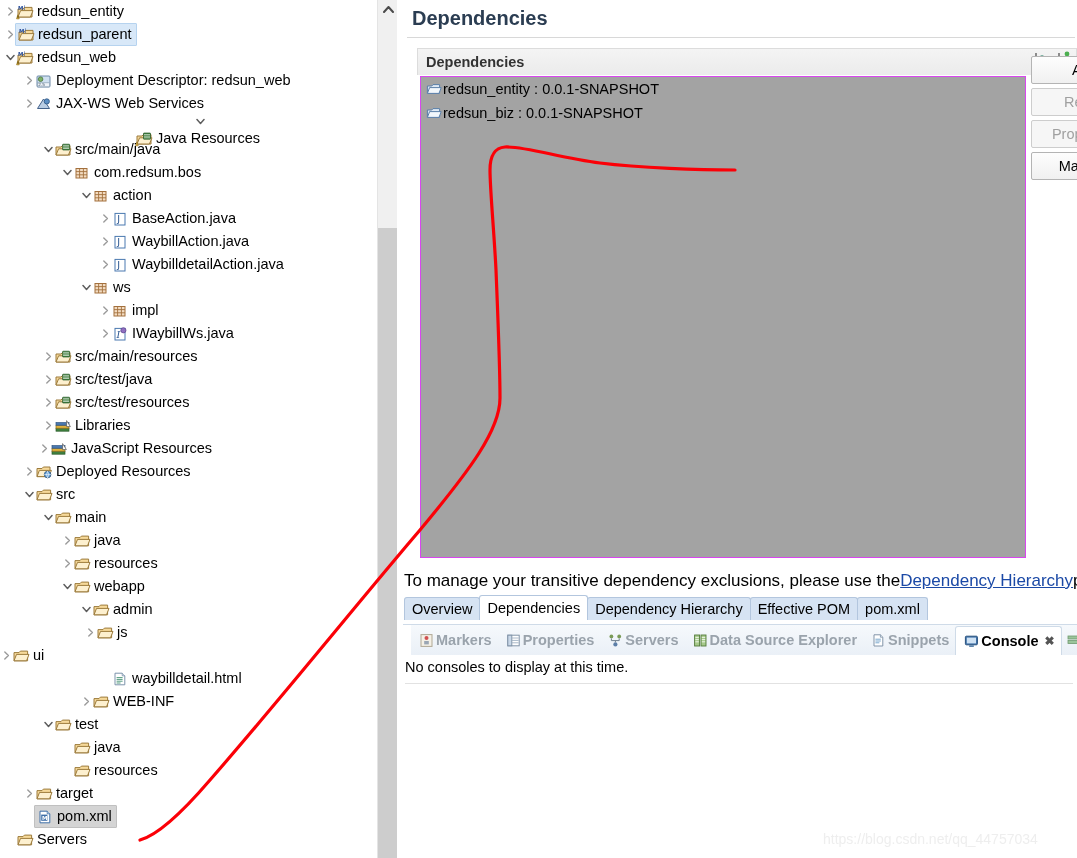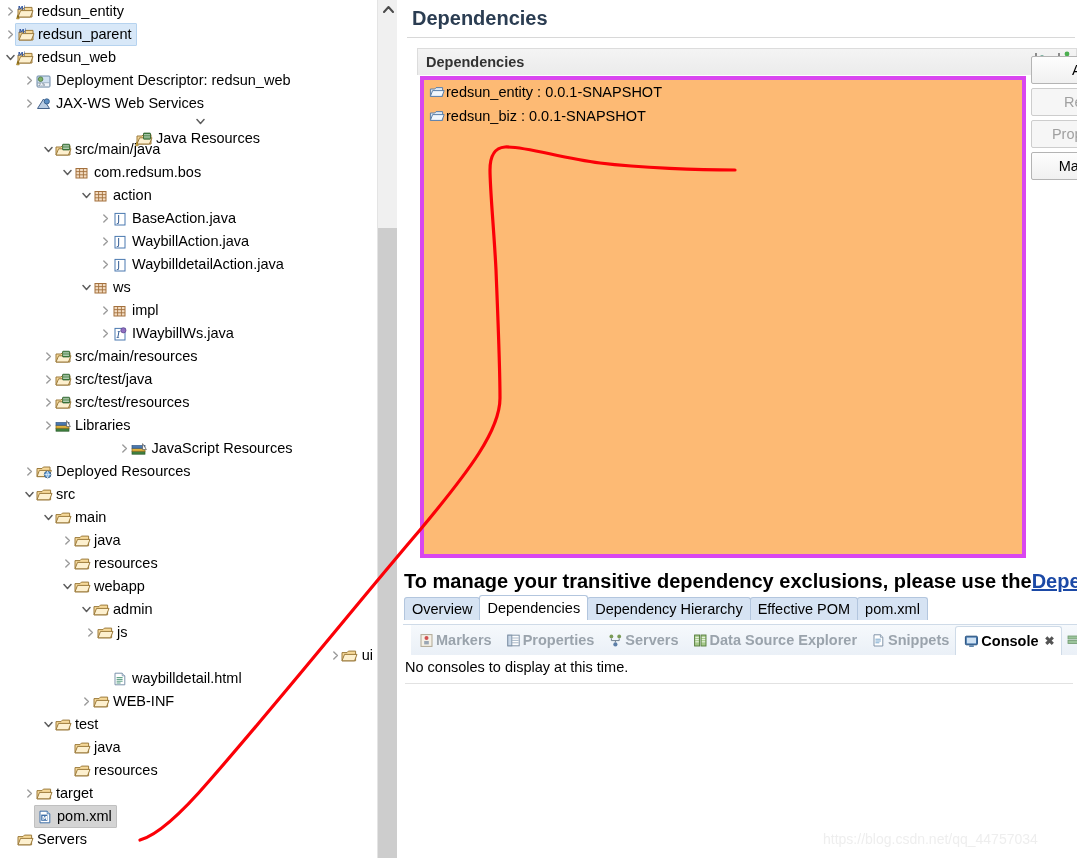--- a/index.html
+++ b/index.html
@@ -86,21 +86,21 @@
     display:flex;align-items:center;
   }
   #dep-section-head .sect-title{
     font-weight:bold;font-size:14.5px;color:#333;padding-left:8px;
   }
   #dep-section-head .sect-tools{
     position:absolute;right:4px;top:2px;display:flex;gap:6px;align-items:center;
   }
   #dep-list{
     position:absolute;left:17px;top:76px;width:606px;height:482px;
-    background:#fdba74;border:4px solid #d946ef;
+    background:#a3a3a3;border:1px solid #d946ef;
     box-sizing:border-box;overflow:hidden;
   }
   .dep-row{
     height:24px;display:flex;align-items:center;padding-left:4px;white-space:nowrap;
     font-size:14.5px;
   }
   .dep-row .ticon{width:18px;flex:0 0 18px;}
 
   
   #dep-buttons{
@@ -112,21 +112,21 @@
     border:1px solid #b4b4b4;border-radius:2px;
     font-family:"Liberation Sans", sans-serif;font-size:14.5px;
     display:flex;align-items:center;justify-content:center;color:#000;
     box-sizing:border-box;
   }
   .sbtn.disabled{color:#a0a0a0;background:#f6f6f6;border-color:#cdcdcd;}
 
   
   #dep-note{
     position:absolute;left:404px;top:570px;width:673px;height:22px;
-    font-size:20px;color:#000;white-space:nowrap;display:flex;align-items:center;font-weight:bold;
+    font-size:17px;color:#000;white-space:nowrap;display:flex;align-items:center;
   }
   #dep-note a{color:#1b49a6;text-decoration:underline;}
 
   
   #editor-tabs{
     position:absolute;left:403px;top:595px;width:674px;height:25px;
   }
   #editor-tabs .tabstrip{
     position:absolute;left:1px;top:0;display:flex;align-items:flex-end;height:25px;
   }
@@ -513,21 +513,21 @@
           <svg class="ico" width="18" height="16" viewBox="0 0 18 16">
         <rect x="2" y="10.6" width="13" height="2.6" fill="#3f7f3f" stroke="#2b5c2b" stroke-width="0.7"></rect>
         <rect x="2" y="7.6" width="13" height="2.6" fill="#e2b23c" stroke="#8a6a14" stroke-width="0.7"></rect>
         <rect x="2" y="4.6" width="13" height="2.6" fill="#4a79b0" stroke="#2f5582" stroke-width="0.7"></rect>
         <path d="M12.6 2.6 L16.4 8.6 L12.6 8.6 Z" fill="#ffffff" stroke="#555" stroke-width="0.7"></path>
       </svg>
         </span>
         <span class="tlabel">Libraries</span>
       </span>
     </div>
-    <div class="trow" style="padding-left: 38px; justify-content: center;">
+    <div class="trow" style="padding-left: 38px;">
       <span class="twist">
         <svg width="9" height="9" viewBox="0 0 9 9">
           <path d="M2.8 1 L6.4 4.5 L2.8 8" stroke="#9a9a9a" stroke-width="1.4" fill="none" stroke-linecap="round" stroke-linejoin="round"></path>
         </svg>
       </span>
       <span class="selbox">
         <span class="ticon">
           <svg class="ico" width="18" height="16" viewBox="0 0 18 16">
         <rect x="2" y="10.6" width="13" height="2.6" fill="#3f7f3f" stroke="#2b5c2b" stroke-width="0.7"></rect>
         <rect x="2" y="7.6" width="13" height="2.6" fill="#e2b23c" stroke="#8a6a14" stroke-width="0.7"></rect>
@@ -661,21 +661,21 @@
       <span class="selbox">
         <span class="ticon">
           <svg class="ico" width="18" height="16" viewBox="0 0 18 16">
         <path d="M2 4.6 L7 4.6 L8.4 3.1 L15.6 3.1 L15.6 12.8 L2 12.8 Z" fill="#f6d99a" stroke="#9c7b3c" stroke-width="1"></path>
         <path d="M2 12.8 L4.5 6.4 L17 6.4 L14.5 12.8 Z" fill="#fdf0cf" stroke="#9c7b3c" stroke-width="1"></path>
       </svg>
         </span>
         <span class="tlabel">js</span>
       </span>
     </div>
-    <div class="trow" style=" justify-content: flex-end;">
+    <div class="trow" style="">
       <span class="twist">
         <svg width="9" height="9" viewBox="0 0 9 9">
           <path d="M2.8 1 L6.4 4.5 L2.8 8" stroke="#9a9a9a" stroke-width="1.4" fill="none" stroke-linecap="round" stroke-linejoin="round"></path>
         </svg>
       </span>
       <span class="selbox">
         <span class="ticon">
           <svg class="ico" width="18" height="16" viewBox="0 0 18 16">
         <path d="M2 4.6 L7 4.6 L8.4 3.1 L15.6 3.1 L15.6 12.8 L2 12.8 Z" fill="#f6d99a" stroke="#9c7b3c" stroke-width="1"></path>
         <path d="M2 12.8 L4.5 6.4 L17 6.4 L14.5 12.8 Z" fill="#fdf0cf" stroke="#9c7b3c" stroke-width="1"></path>

